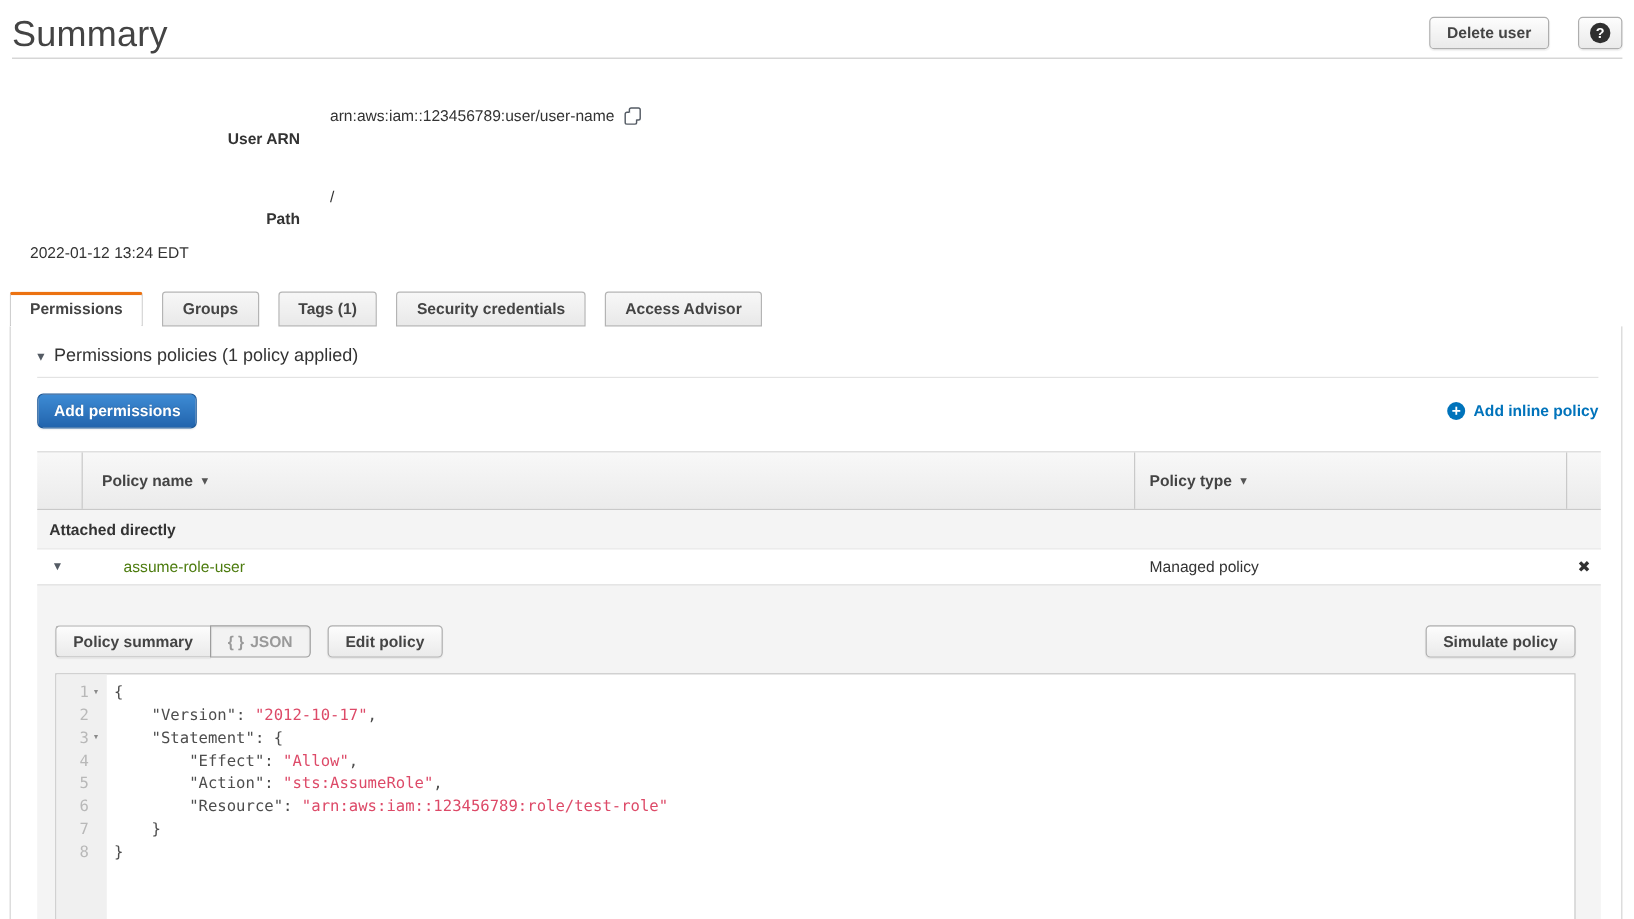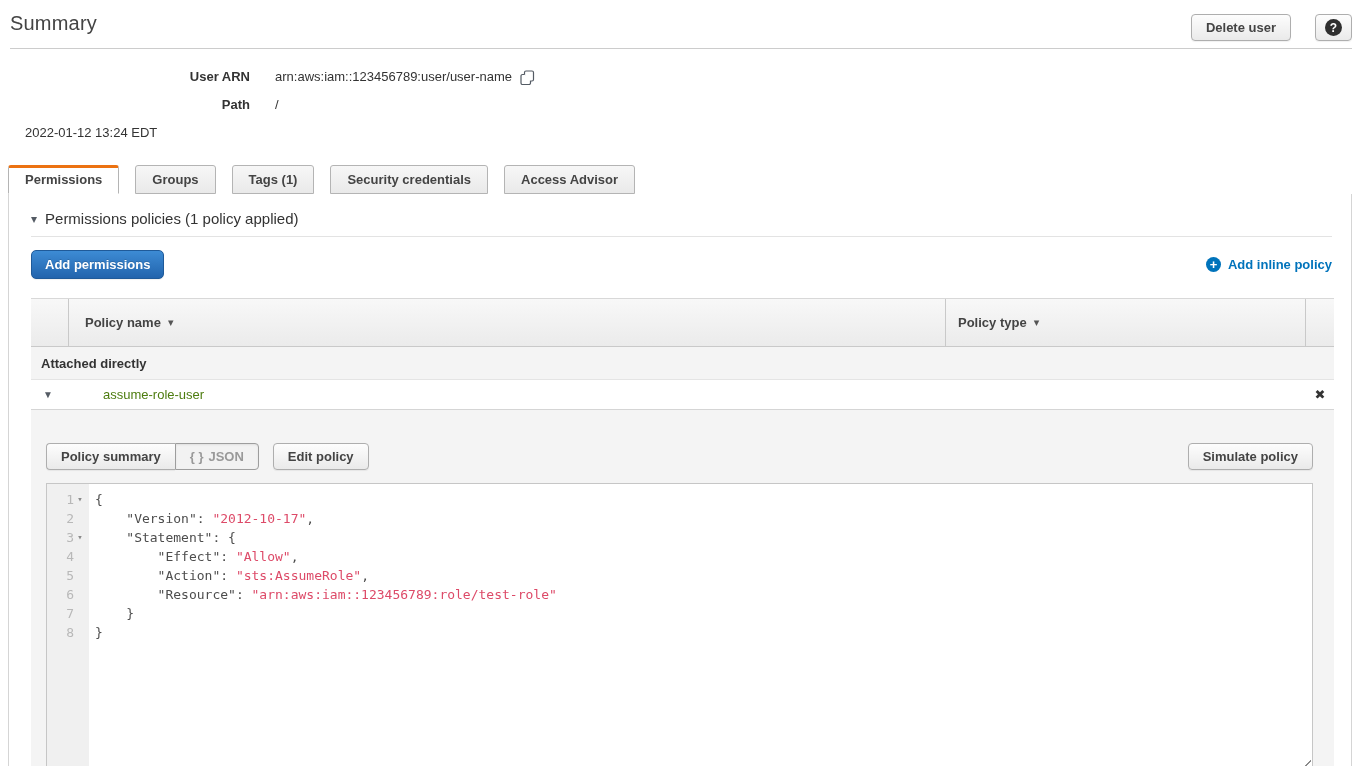--- a/index.html
+++ b/index.html
@@ -11,21 +11,21 @@
     background: #fff;
   }
 
   
   .page-header {
     position: relative;
     padding: 12px 10px 0 10px;
     height: 48px;
   }
   .page-title {
-    font-size: 20px;
+    font-size: 30px;
     font-weight: 400;
     color: #444;
     letter-spacing: 0.2px;
   }
   .header-actions {
     position: absolute;
     top: 14px;
     right: 10px;
     display: flex;
     gap: 24px;
@@ -63,20 +63,21 @@
 
   
   .user-details { margin: 14px 0 18px 0; }
   .detail-row { display: flex; line-height: 28px; }
   .detail-label {
     width: 250px;
     text-align: right;
     font-weight: bold;
     color: #333;
     flex: none;
+    margin-top: 39px;
   }
   .detail-value { margin-left: 25px; color: #333; display: flex; align-items: center; gap: 8px; }
   .copy-icon { display: inline-flex; cursor: pointer; color: #545b64; }
 
   
   .tabs { display: flex; gap: 16px; padding-left: 8px; align-items: flex-end; }
   .tab {
     padding: 6px 16px 6px;
     background: linear-gradient(#f7f7f7, #e9e9e9);
     border: 1px solid #b4b4b4;
@@ -333,20 +334,21 @@
 
     <div class="group-row">Attached directly</div>
 
     <div class="policy-row">
       <div class="cell c-expand">
         <span class="row-caret">▼</span>
       </div>
       <div class="cell c-name">
         <a class="policy-link">assume-role-user</a>
       </div>
+      <div class="cell c-type">Managed policy</div>
       <div class="cell c-close">
         <span class="remove-x">✖</span>
       </div>
     </div>
 
     <div class="expanded">
       <div class="detail-actions">
         <div class="btn-group">
           <button class="btn">Policy summary</button>
           <button class="btn btn-json">

